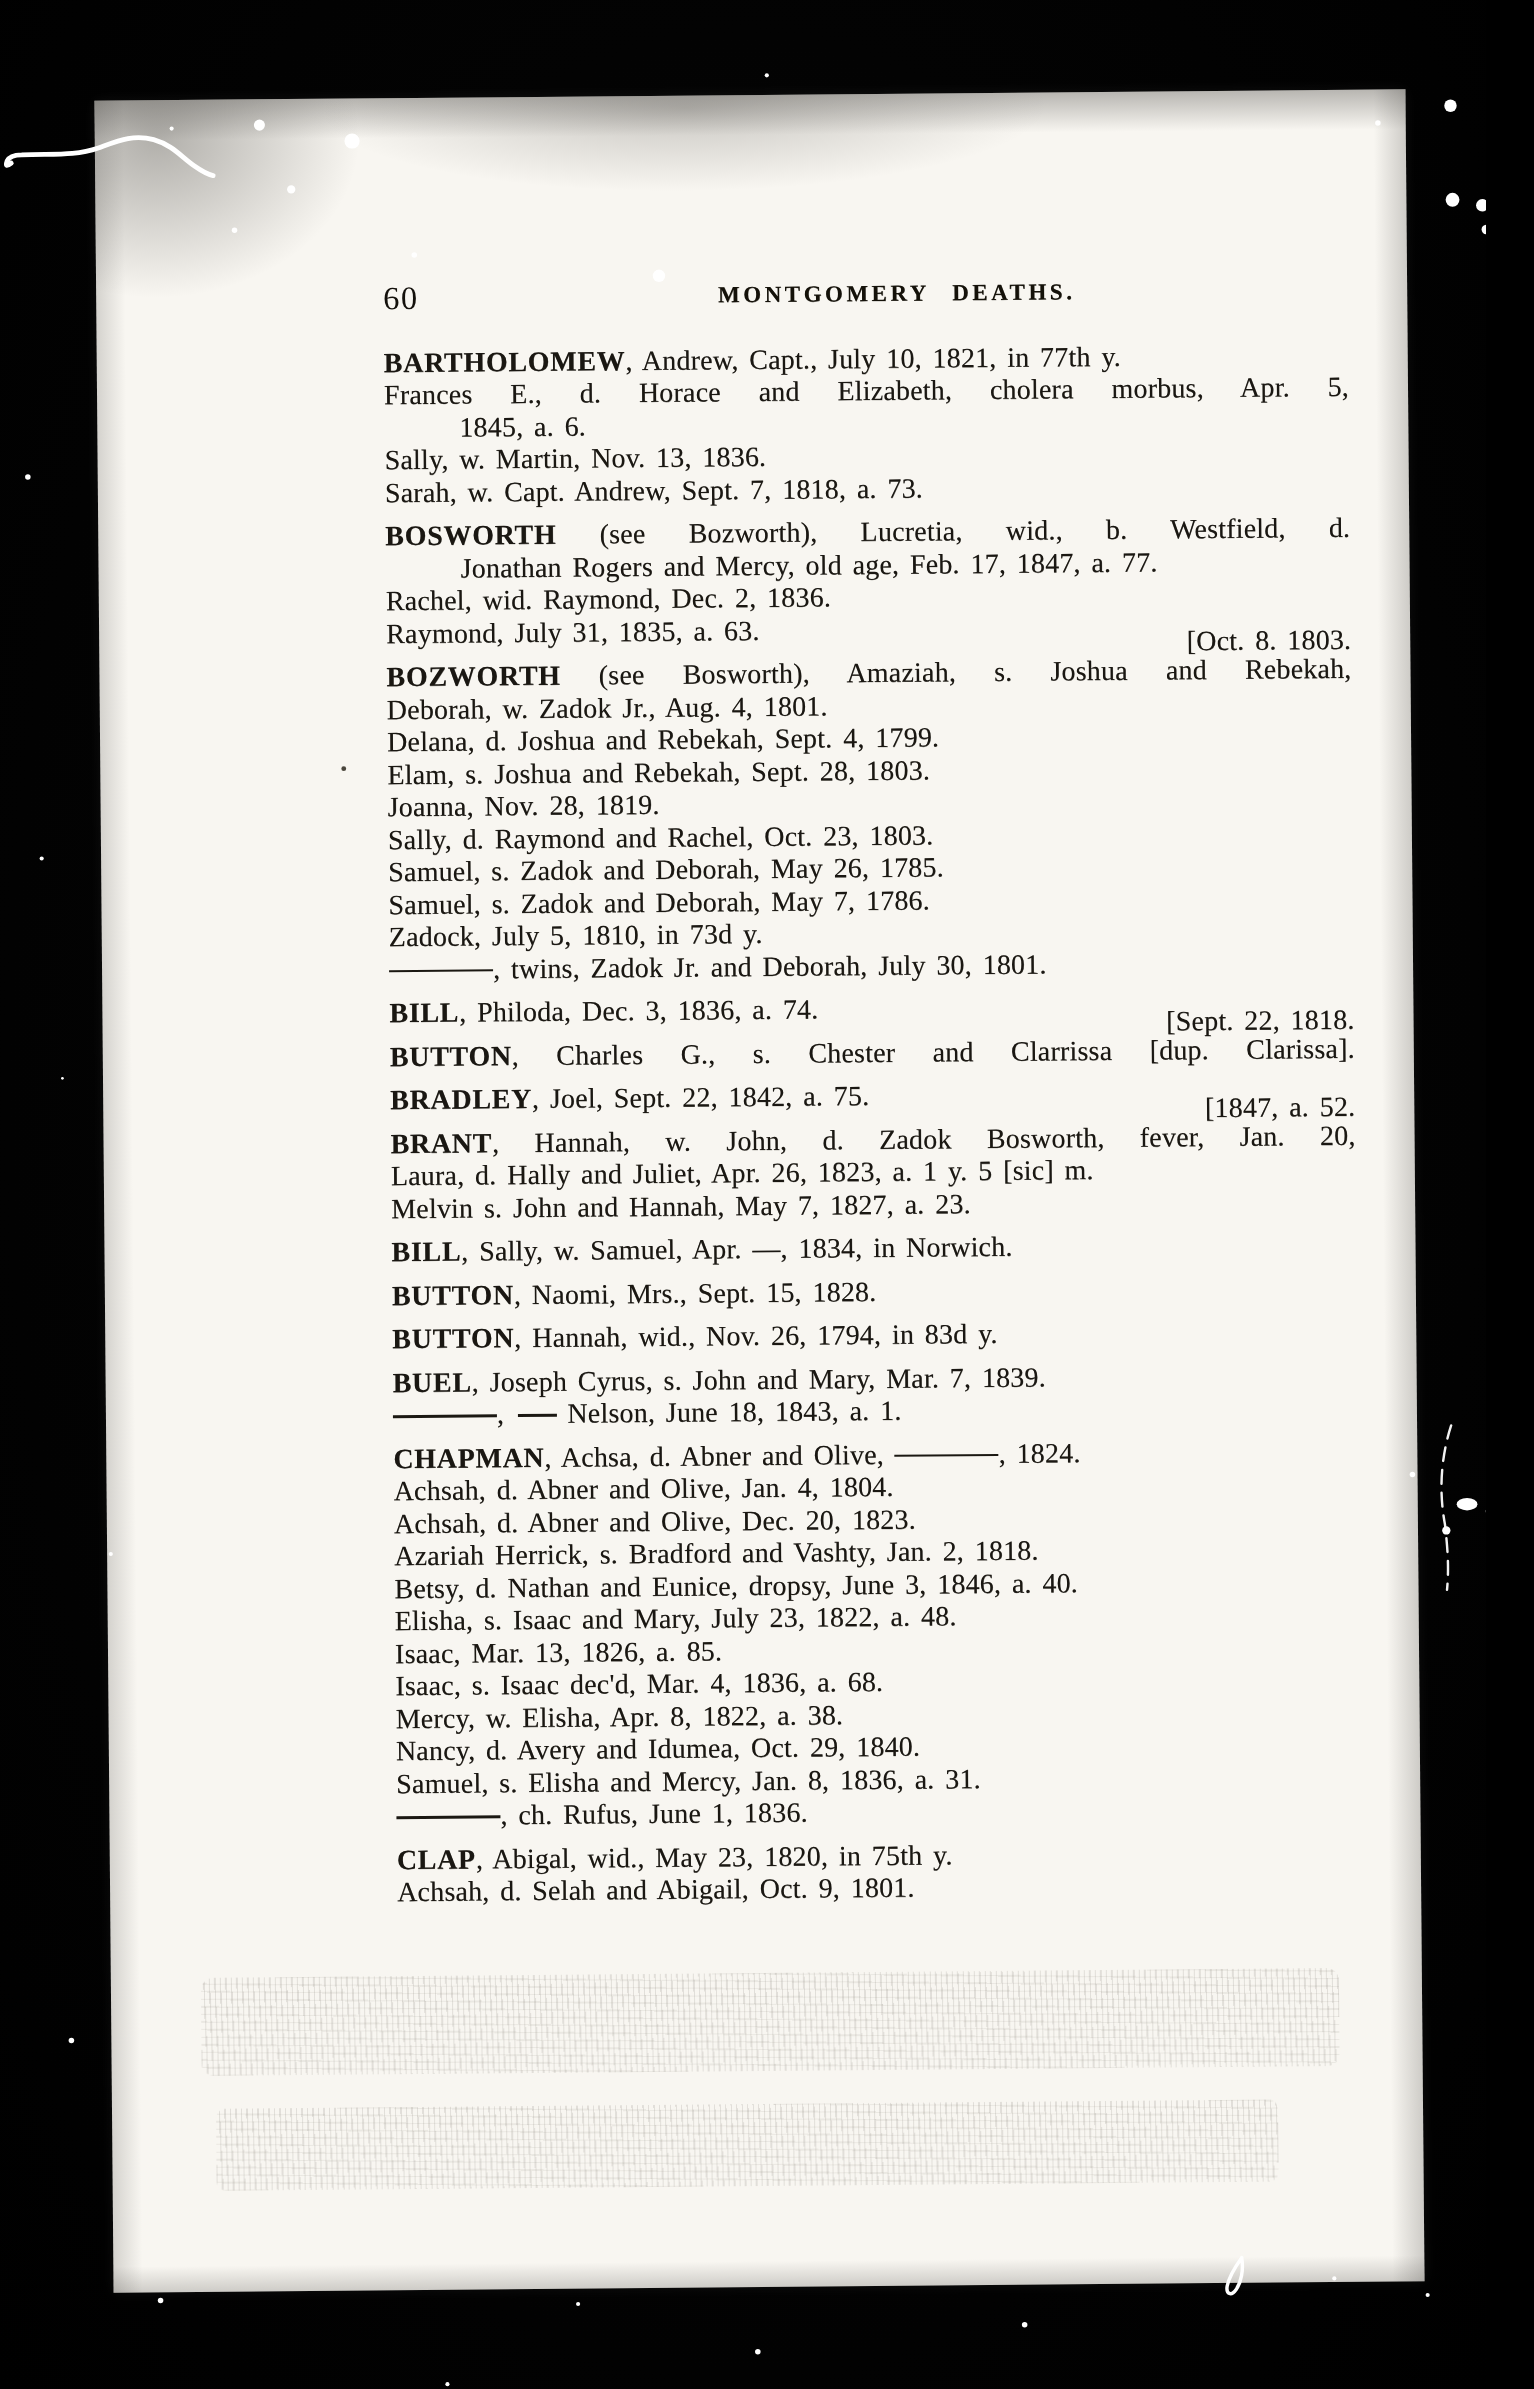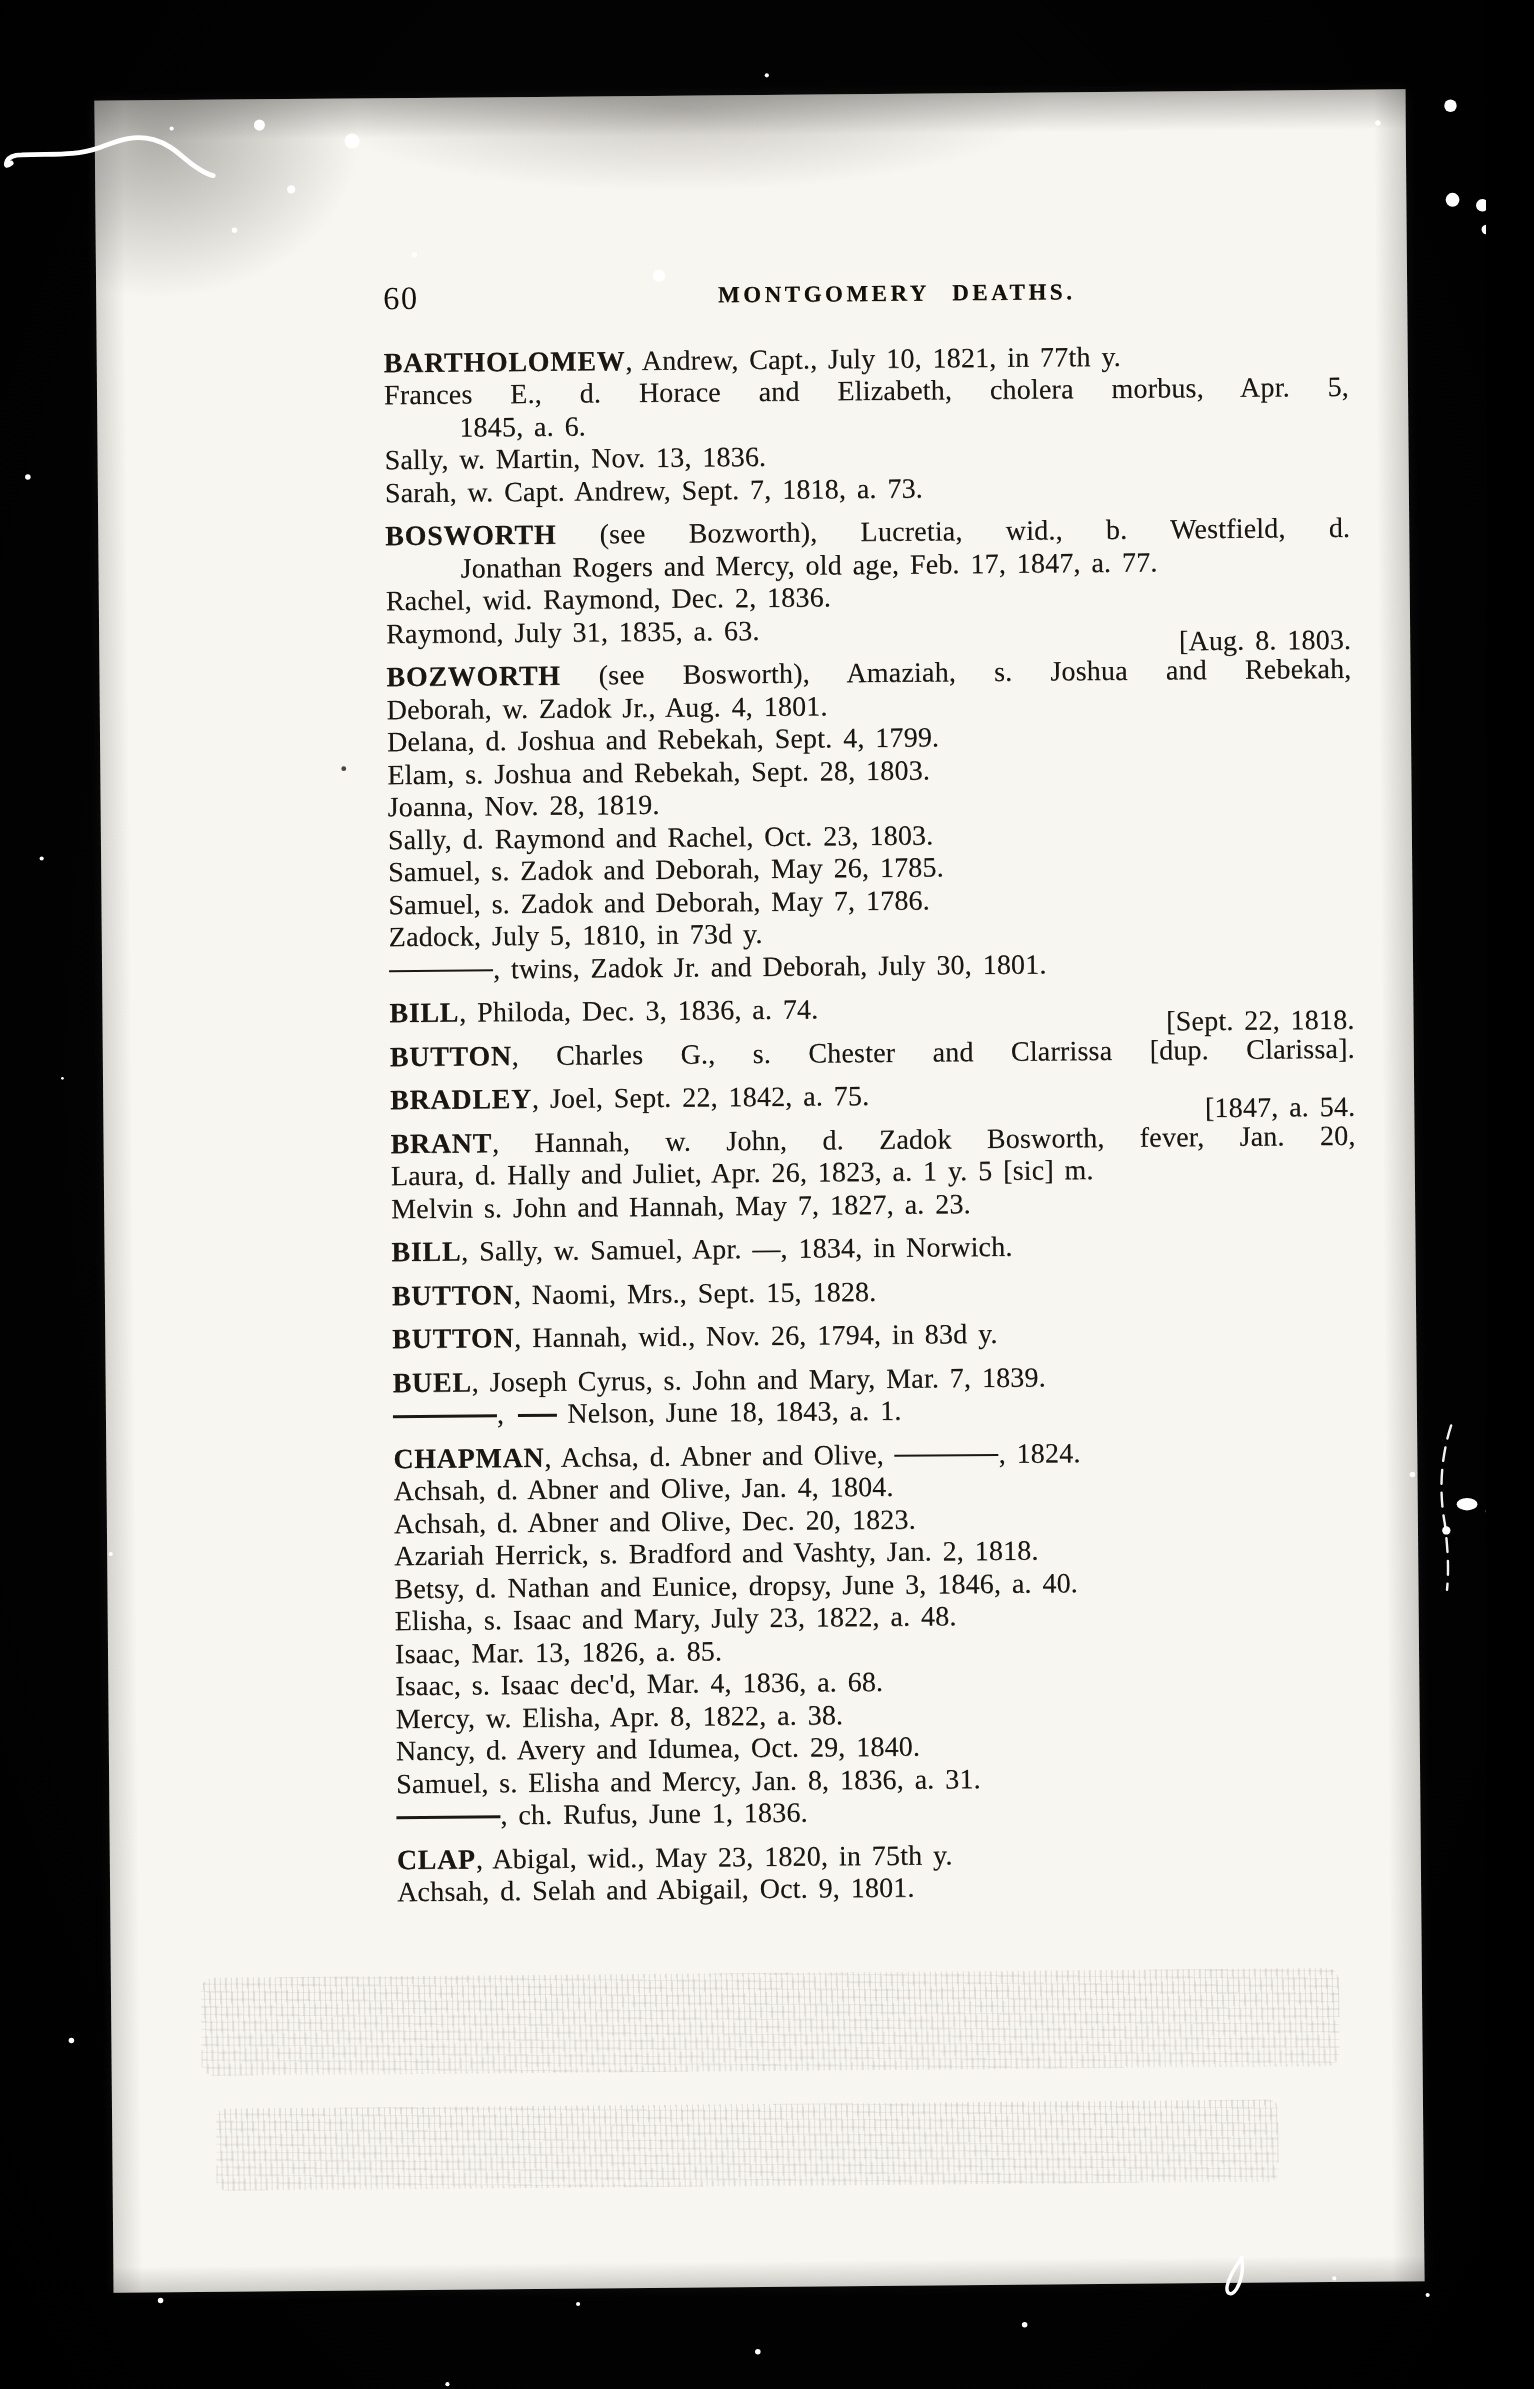--- a/index.html
+++ b/index.html
@@ -86,34 +86,34 @@
       </div>
       <div class="textcol" id="textcol">
           <div class="line gs"><span class="b">BARTHOLOMEW</span>, Andrew, Capt., July 10, 1821, in 77th y.</div>
           <div class="line justify">Frances E., d. Horace and Elizabeth, cholera morbus, Apr. 5,</div>
           <div class="line indent">1845, a. 6.</div>
           <div class="line">Sally, w. Martin, Nov. 13, 1836.</div>
           <div class="line">Sarah, w. Capt. Andrew, Sept. 7, 1818, a. 73.</div>
           <div class="line gs justify"><span class="b">BOSWORTH</span> (see Bozworth), Lucretia, wid., b. Westfield, d.</div>
           <div class="line indent">Jonathan Rogers and Mercy, old age, Feb. 17, 1847, a. 77.</div>
           <div class="line">Rachel, wid. Raymond, Dec. 2, 1836.</div>
-          <div class="line">Raymond, July 31, 1835, a. 63.<span class="note">[Aug. 8. 1803.</span></div>
+          <div class="line">Raymond, July 31, 1835, a. 63.<span class="note">[Oct. 8. 1803.</span></div>
           <div class="line gs justify"><span class="b">BOZWORTH</span> (see Bosworth), Amaziah, s. Joshua and Rebekah,</div>
           <div class="line">Deborah, w. Zadok Jr., Aug. 4, 1801.</div>
           <div class="line">Delana, d. Joshua and Rebekah, Sept. 4, 1799.</div>
           <div class="line">Elam, s. Joshua and Rebekah, Sept. 28, 1803.</div>
           <div class="line">Joanna, Nov. 28, 1819.</div>
           <div class="line">Sally, d. Raymond and Rachel, Oct. 23, 1803.</div>
           <div class="line">Samuel, s. Zadok and Deborah, May 26, 1785.</div>
           <div class="line">Samuel, s. Zadok and Deborah, May 7, 1786.</div>
           <div class="line">Zadock, July 5, 1810, in 73d y.</div>
           <div class="line"><span class="rule long"></span>, twins, Zadok Jr. and Deborah, July 30, 1801.</div>
           <div class="line gs"><span class="b">BILL</span>, Philoda, Dec. 3, 1836, a. 74.<span class="note">[Sept. 22, 1818.</span></div>
           <div class="line gs justify"><span class="b">BUTTON</span>, Charles G., s. Chester and Clarrissa [dup. Clarissa].</div>
-          <div class="line gs"><span class="b">BRADLEY</span>, Joel, Sept. 22, 1842, a. 75.<span class="note">[1847, a. 54.</span></div>
+          <div class="line gs"><span class="b">BRADLEY</span>, Joel, Sept. 22, 1842, a. 75.<span class="note">[1847, a. 52.</span></div>
           <div class="line gs justify"><span class="b">BRANT</span>, Hannah, w. John, d. Zadok Bosworth, fever, Jan. 20,</div>
           <div class="line">Laura, d. Hally and Juliet, Apr. 26, 1823, a. 1 y. 5 [sic] m.</div>
           <div class="line">Melvin s. John and Hannah, May 7, 1827, a. 23.</div>
           <div class="line gs"><span class="b">BILL</span>, Sally, w. Samuel, Apr. —, 1834, in Norwich.</div>
           <div class="line gs"><span class="b">BUTTON</span>, Naomi, Mrs., Sept. 15, 1828.</div>
           <div class="line gs"><span class="b">BUTTON</span>, Hannah, wid., Nov. 26, 1794, in 83d y.</div>
           <div class="line gs"><span class="b">BUEL</span>, Joseph Cyrus, s. John and Mary, Mar. 7, 1839.</div>
           <div class="line"><span class="rule long"></span>, <span class="rule short"></span> Nelson, June 18, 1843, a. 1.</div>
           <div class="line gs"><span class="b">CHAPMAN</span>, Achsa, d. Abner and Olive, <span class="rule long"></span>, 1824.</div>
           <div class="line">Achsah, d. Abner and Olive, Jan. 4, 1804.</div>

